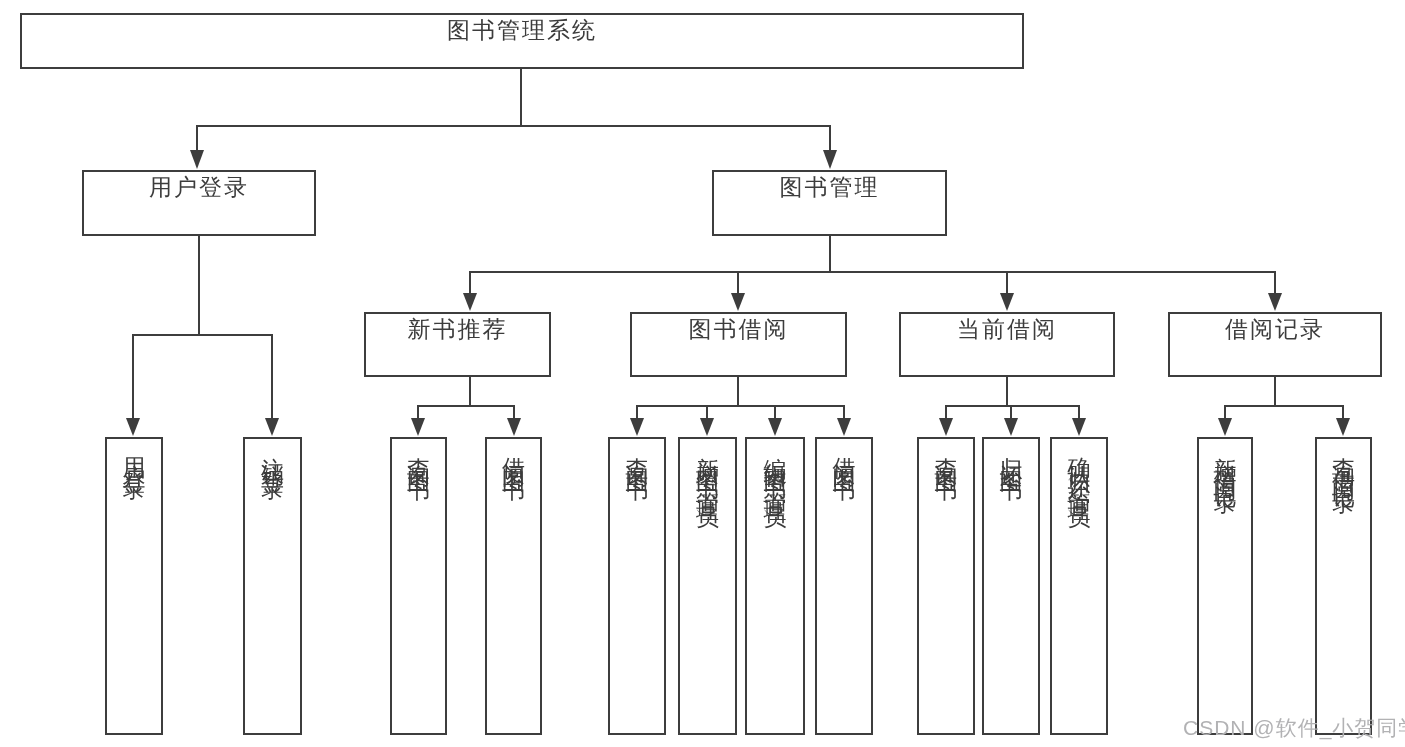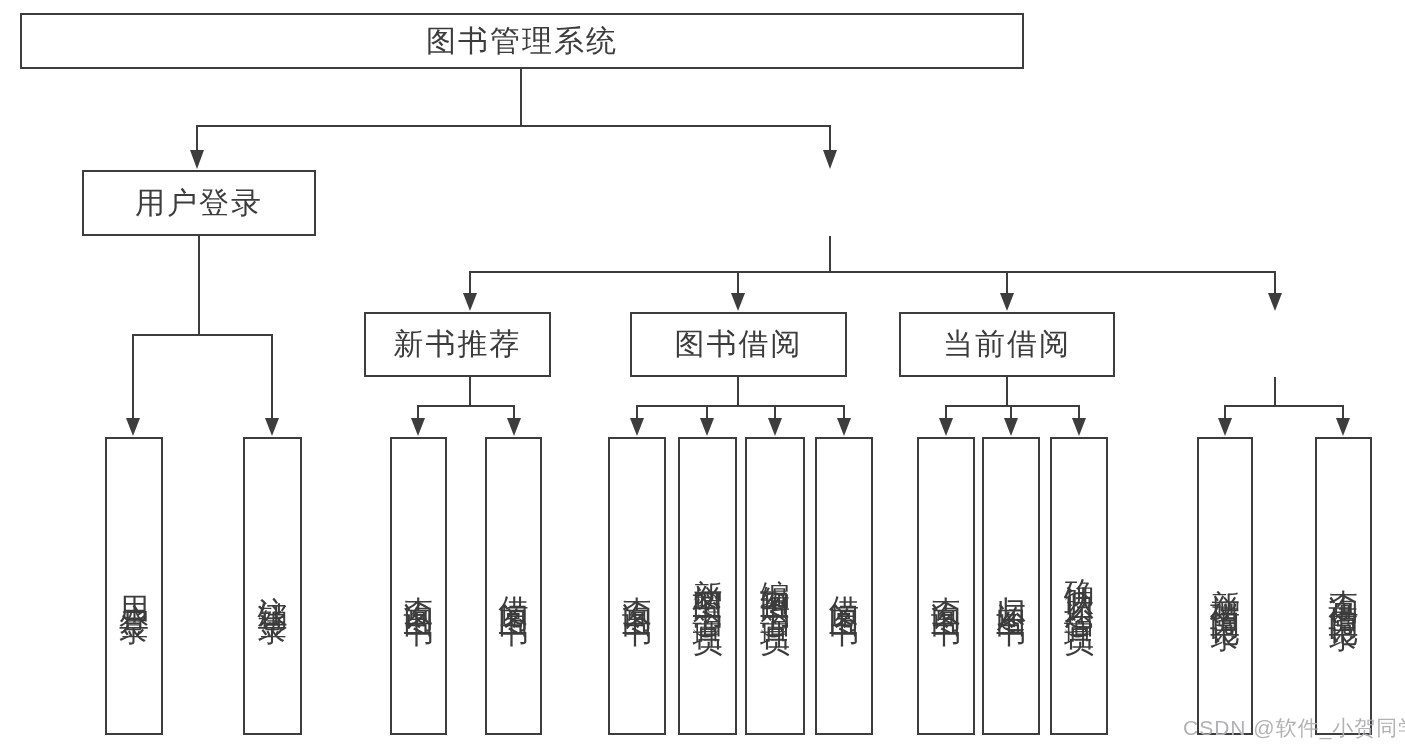--- a/index.html
+++ b/index.html
@@ -18,24 +18,23 @@
     position: absolute;
     left: 0; top: 0;
     width: 1405px; height: 747px;
   }
   .node {
     position: absolute;
     box-sizing: border-box;
     border: 2px solid #3d3d3d;
     background: #ffffff;
     display: flex;
-    align-items: center;
     justify-content: center;
     color: #3c3c3c;
-    font-size: 30px;
+    font-size: 23px;
   }
   .node.nh .lbl {
     letter-spacing: 2px;
     white-space: nowrap;
   }
   .node.nv .lbl {
     writing-mode: vertical-rl;
     text-orientation: mixed;
     letter-spacing: 7px;
     line-height: 1;
@@ -94,29 +93,35 @@
     <polygon points="1336,418 1350,418 1343,436" fill="#3d3d3d" stroke="none"></polygon>
   </svg>
 
   <div class="node nh" style="left:20px;top:13px;width:1004px;height:56px">
     <span class="lbl">图书管理系统</span>
   </div>
 
   <div class="node nh" style="left:82px;top:170px;width:234px;height:66px">
     <span class="lbl">用户登录</span>
   </div>
+  <div class="node nh" style="left:712px;top:170px;width:235px;height:66px">
+    <span class="lbl">图书管理</span>
+  </div>
 
   <div class="node nh" style="left:364px;top:312px;width:187px;height:65px">
     <span class="lbl">新书推荐</span>
   </div>
   <div class="node nh" style="left:899px;top:312px;width:216px;height:65px">
     <span class="lbl">当前借阅</span>
   </div>
   <div class="node nh" style="left:630px;top:312px;width:217px;height:65px">
     <span class="lbl">图书借阅</span>
+  </div>
+  <div class="node nh" style="left:1168px;top:312px;width:214px;height:65px">
+    <span class="lbl">借阅记录</span>
   </div>
 
   <div class="node nv" style="left:105px;top:437px;width:58px;height:298px">
     <span class="lbl">用户登录</span>
   </div>
   <div class="node nv" style="left:243px;top:437px;width:59px;height:298px">
     <span class="lbl">注销登录</span>
   </div>
 
   <div class="node nv" style="left:390px;top:437px;width:57px;height:298px">

